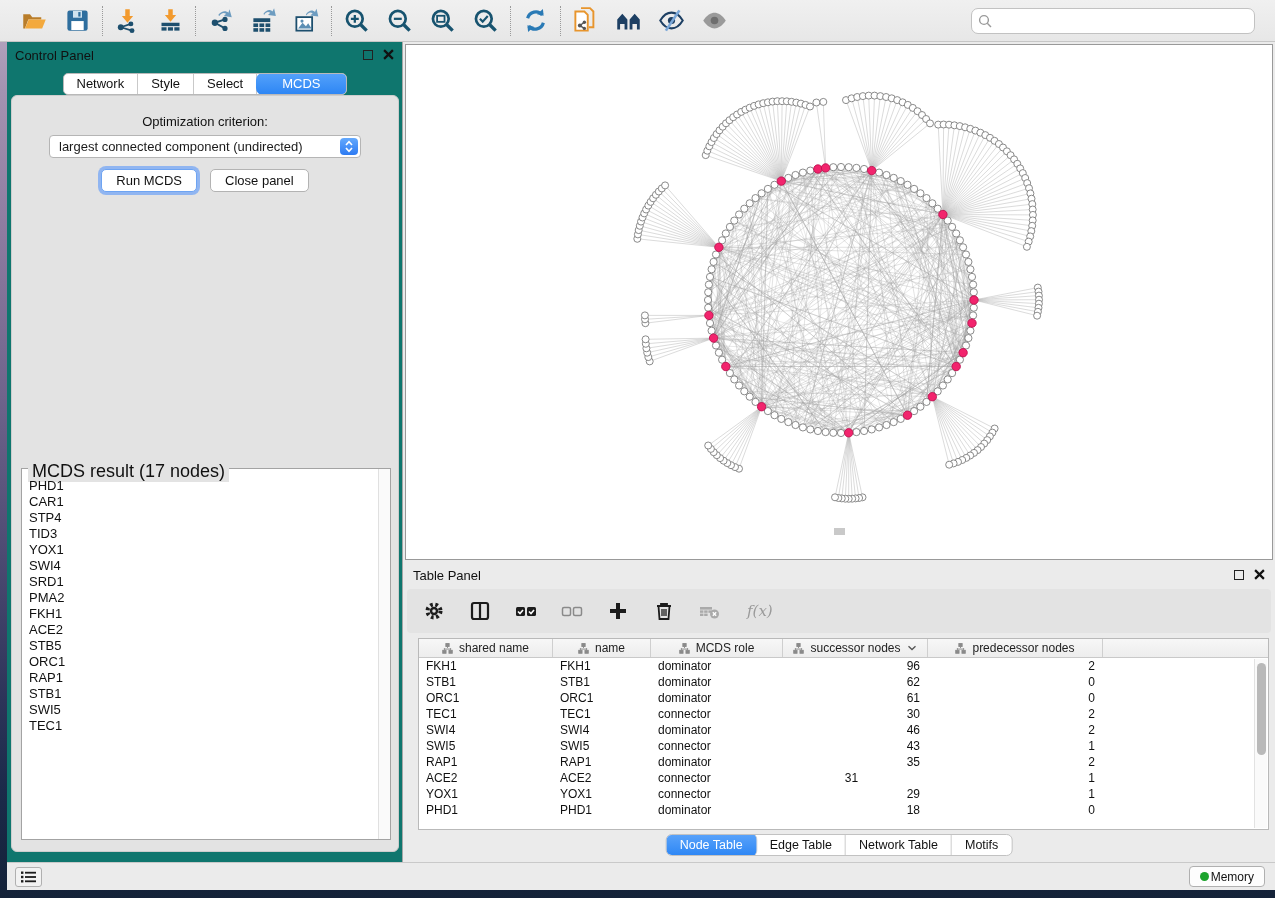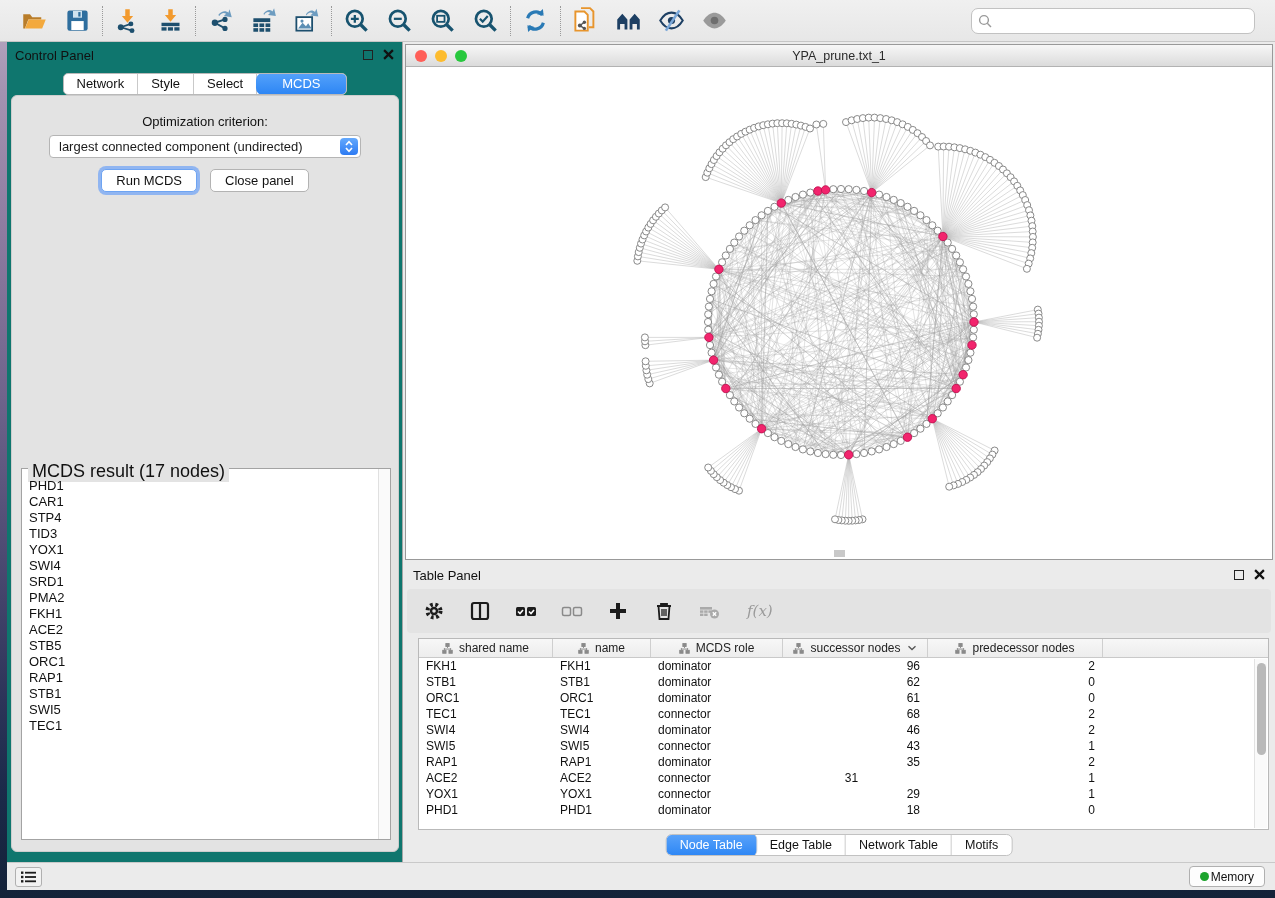--- a/index.html
+++ b/index.html
@@ -290,28 +290,20 @@
               <div class="mcds-item">TEC1</div>
             </div>
           <div class="mcds-scroll"></div>
         </div>
       </div>
     </div>
 
     <div class="right-col">
 
       <div class="net-window">
-        <div class="net-titlebar">
-          <div class="lights">
-            <span class="light" style="background:#ff5f58"></span>
-            <span class="light" style="background:#fdbc2e"></span>
-            <span class="light" style="background:#28c83e"></span>
-          </div>
-          <div class="net-title">YPA_prune.txt_1</div>
-        </div>
         <div class="net-canvas">
           <svg id="net-svg" width="866" height="492" viewBox="0 0 866 492">
               <line x1="375.3" y1="136.1" x2="299.7" y2="110.1" stroke="#b7b7b7" stroke-width="0.6" stroke-opacity="0.85"></line>
               <line x1="375.3" y1="136.1" x2="301.3" y2="105.7" stroke="#b7b7b7" stroke-width="0.6" stroke-opacity="0.85"></line>
               <line x1="375.3" y1="136.1" x2="303.3" y2="101.3" stroke="#b7b7b7" stroke-width="0.6" stroke-opacity="0.85"></line>
               <line x1="375.3" y1="136.1" x2="305.5" y2="97.1" stroke="#b7b7b7" stroke-width="0.6" stroke-opacity="0.85"></line>
               <line x1="375.3" y1="136.1" x2="307.9" y2="93.0" stroke="#b7b7b7" stroke-width="0.6" stroke-opacity="0.85"></line>
               <line x1="375.3" y1="136.1" x2="310.6" y2="89.1" stroke="#b7b7b7" stroke-width="0.6" stroke-opacity="0.85"></line>
               <line x1="375.3" y1="136.1" x2="313.5" y2="85.3" stroke="#b7b7b7" stroke-width="0.6" stroke-opacity="0.85"></line>
               <line x1="375.3" y1="136.1" x2="316.7" y2="81.7" stroke="#b7b7b7" stroke-width="0.6" stroke-opacity="0.85"></line>
@@ -1330,21 +1322,21 @@
                 <div class="td txt" style="width: 134px;">ORC1</div>
                 <div class="td txt" style="width: 98px;">ORC1</div>
                 <div class="td txt" style="width: 132px;">dominator</div>
                 <div class="td num" style="width: 145px;">61</div>
                 <div class="td num" style="width: 175px;">0</div>
               </div>
               <div class="tp-row">
                 <div class="td txt" style="width: 134px;">TEC1</div>
                 <div class="td txt" style="width: 98px;">TEC1</div>
                 <div class="td txt" style="width: 132px;">connector</div>
-                <div class="td num" style="width: 145px;">68</div>
+                <div class="td num" style="width: 145px;">30</div>
                 <div class="td num" style="width: 175px;">2</div>
               </div>
               <div class="tp-row">
                 <div class="td txt" style="width: 134px;">SWI4</div>
                 <div class="td txt" style="width: 98px;">SWI4</div>
                 <div class="td txt" style="width: 132px;">dominator</div>
                 <div class="td num" style="width: 145px;">46</div>
                 <div class="td num" style="width: 175px;">2</div>
               </div>
               <div class="tp-row">

